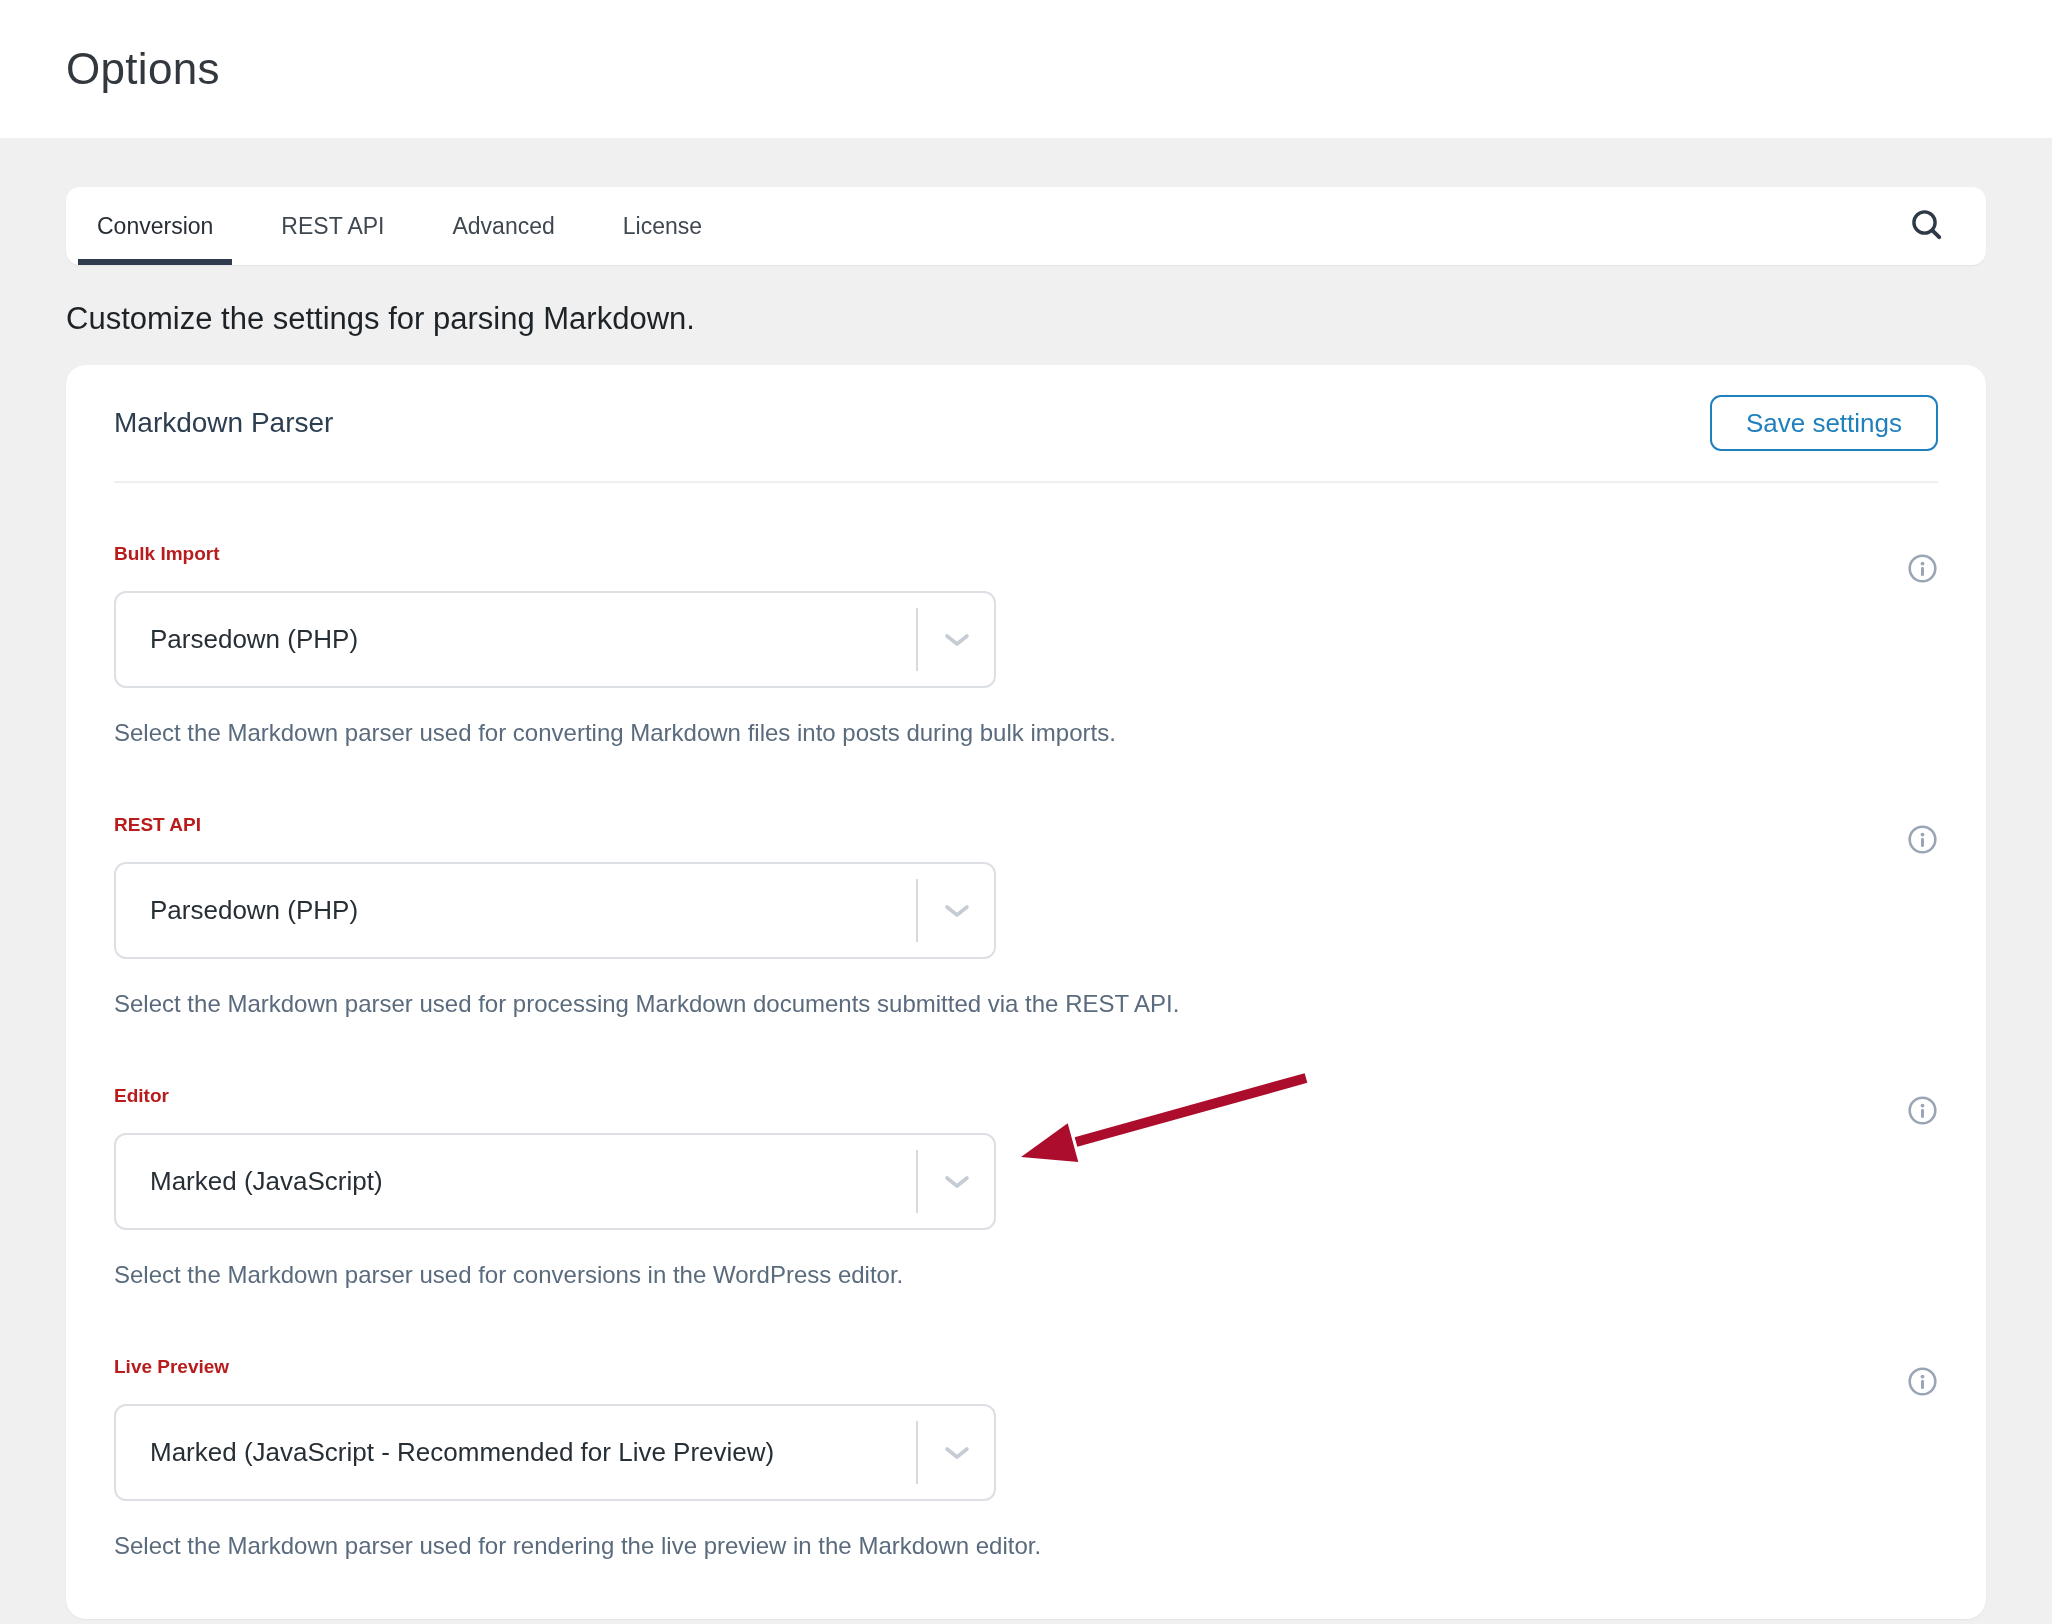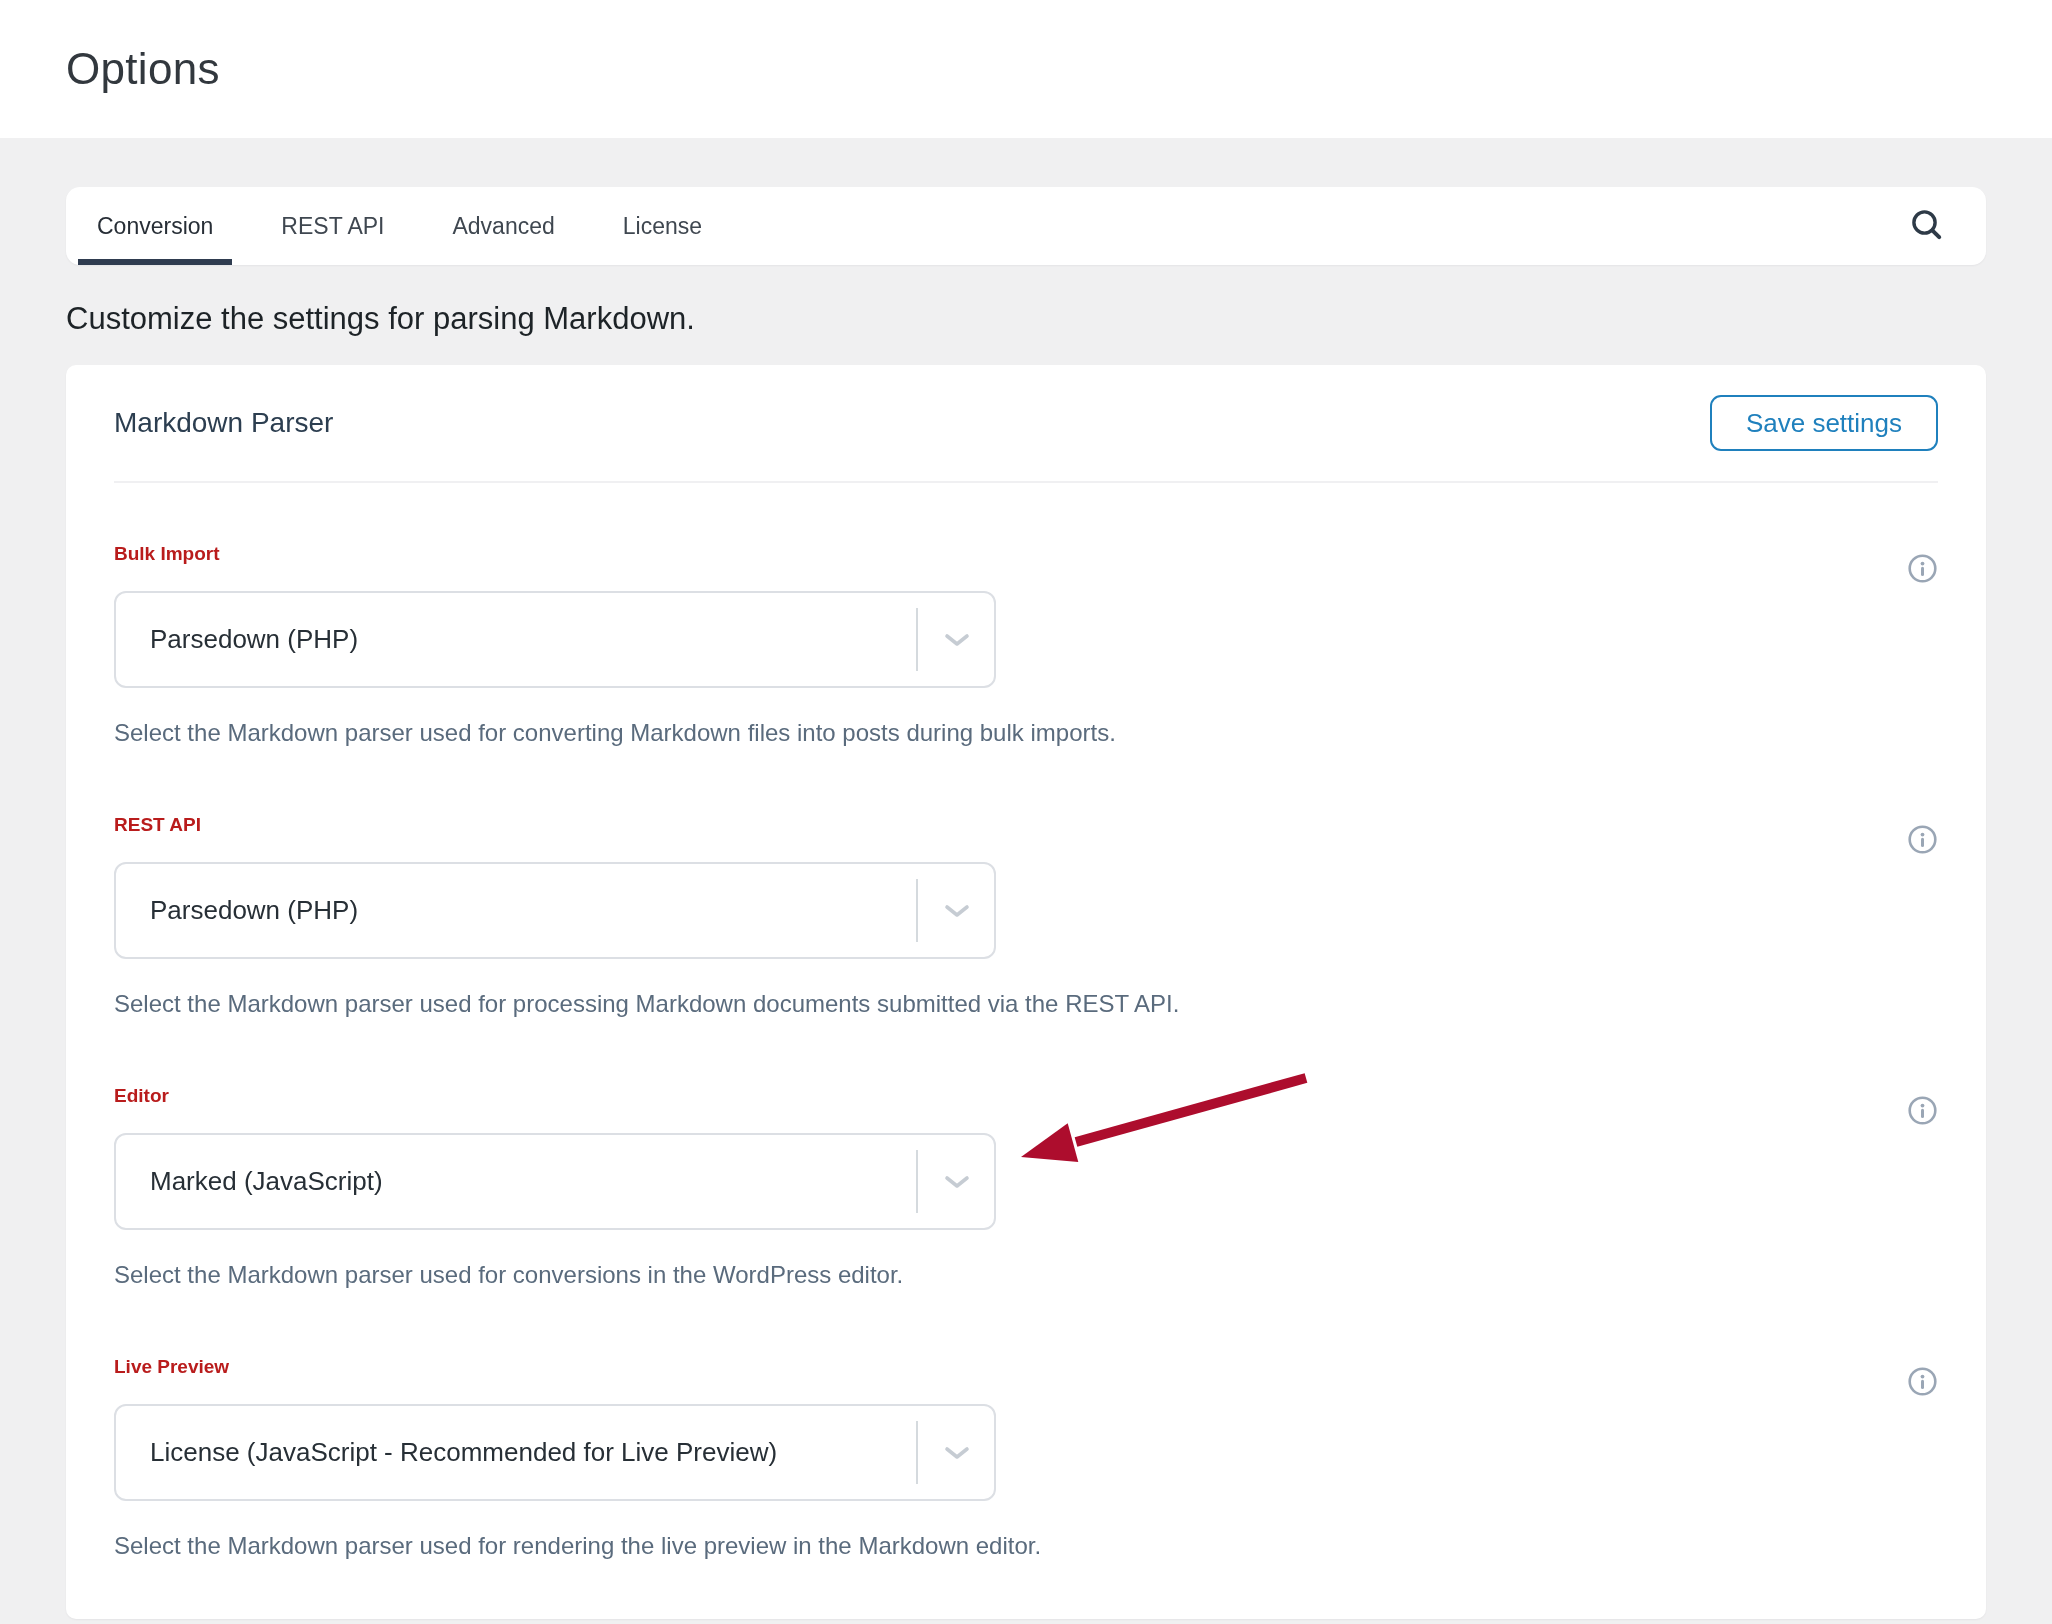--- a/index.html
+++ b/index.html
@@ -38,21 +38,21 @@
   .search-btn {
     margin-left:auto; align-self:center; width:46px; height:46px;
     display:flex; align-items:center; justify-content:center; cursor:pointer;
   }
 
   
   .page-heading { margin:36px 0 28px; font-size:31px; font-weight:400; color:#1d2327; }
 
   
   .panel {
-    background:#ffffff; border-radius:10px; padding:0 48px 58px;
+    background:#ffffff; border-radius:20px; padding:0 48px 58px;
     box-shadow:0 1px 2px rgba(16,24,40,.05);
   }
   .panel-head {
     height:118px; display:flex; align-items:center; justify-content:space-between;
     border-bottom:2px solid #f0f0f2;
   }
   .panel-title { font-size:28px; font-weight:500; color:#2c3e50; }
   .save-btn {
     height:56px; padding:0 34px; background:#ffffff; cursor:pointer;
     border:2px solid #1f80bd; border-radius:11px; color:#1f80bd;
@@ -168,21 +168,21 @@
             <circle cx="15.5" cy="15.5" r="12.8" fill="none" stroke="#9aa6b5" stroke-width="2.6"></circle>
             <circle cx="15.5" cy="10.6" r="1.9" fill="#9aa6b5"></circle>
             <line x1="15.5" y1="15.2" x2="15.5" y2="21.6" stroke="#9aa6b5" stroke-width="3" stroke-linecap="round"></line>
           </svg>
         </div>
       </div>
 
       <div class="field">
         <div class="field-label">Live Preview</div>
         <div class="select">
-          <span class="select-value">License (JavaScript - Recommended for Live Preview)</span>
+          <span class="select-value">Marked (JavaScript - Recommended for Live Preview)</span>
           <span class="select-divider"></span>
           <span class="select-chev">
             <svg width="26" height="14" viewBox="0 0 26 14">
                 <path d="M3 3 L13 11 L23 3" fill="none" stroke="#c6ccd3" stroke-width="3.6" stroke-linecap="round" stroke-linejoin="round"></path>
               </svg>
           </span>
         </div>
         <div class="field-desc">Select the Markdown parser used for rendering the live preview in the Markdown editor.</div>
         <div class="info">
           <svg width="31" height="31" viewBox="0 0 31 31">

